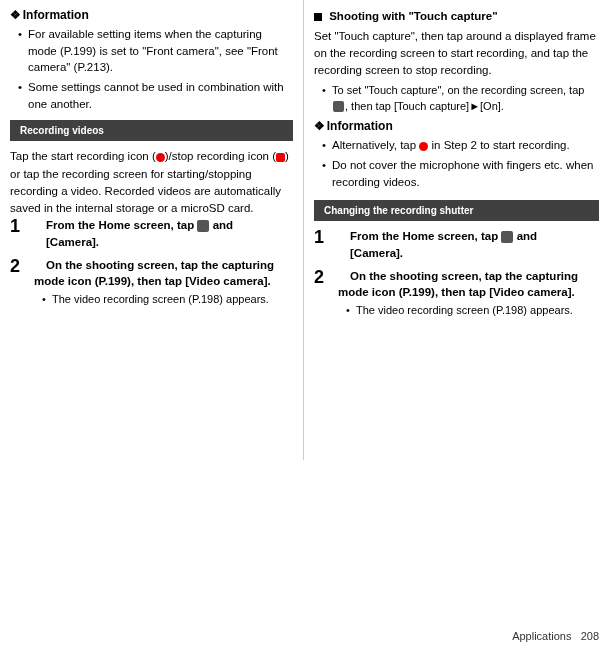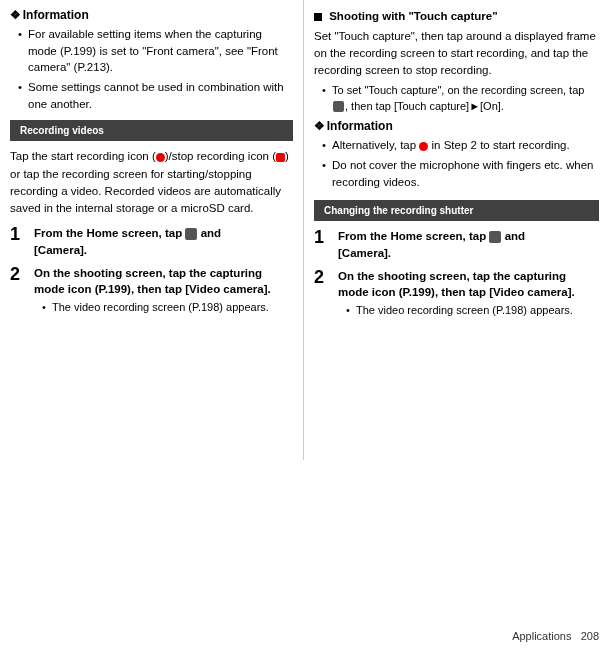--- a/index.html
+++ b/index.html
@@ -59,40 +59,40 @@
       color: #fff;
       font-weight: bold;
       font-size: 10px;
       padding: 5px 10px;
       border-radius: 0;
       margin-bottom: 7px;
     }
     .main-text {
       font-size: 11.5px;
       line-height: 1.5;
-      margin-bottom: 8px;
     }
     .step {
       display: flex;
       margin-bottom: 6px;
       align-items: flex-start;
     }
     .step-num {
       font-weight: bold;
       font-size: 18px;
       min-width: 18px;
       margin-right: 6px;
       line-height: 1.1;
     }
     .step-text {
       font-size: 11.5px;
       line-height: 1.45;
     }
     .step-text b {
       font-weight: bold;
+      margin-left: 12px;
     }
     .sub-bullet {
       list-style: none;
       padding-left: 8px;
       margin-top: 2px;
     }
     .sub-bullet li {
       font-size: 11px;
       line-height: 1.4;
       margin-bottom: 2px;

